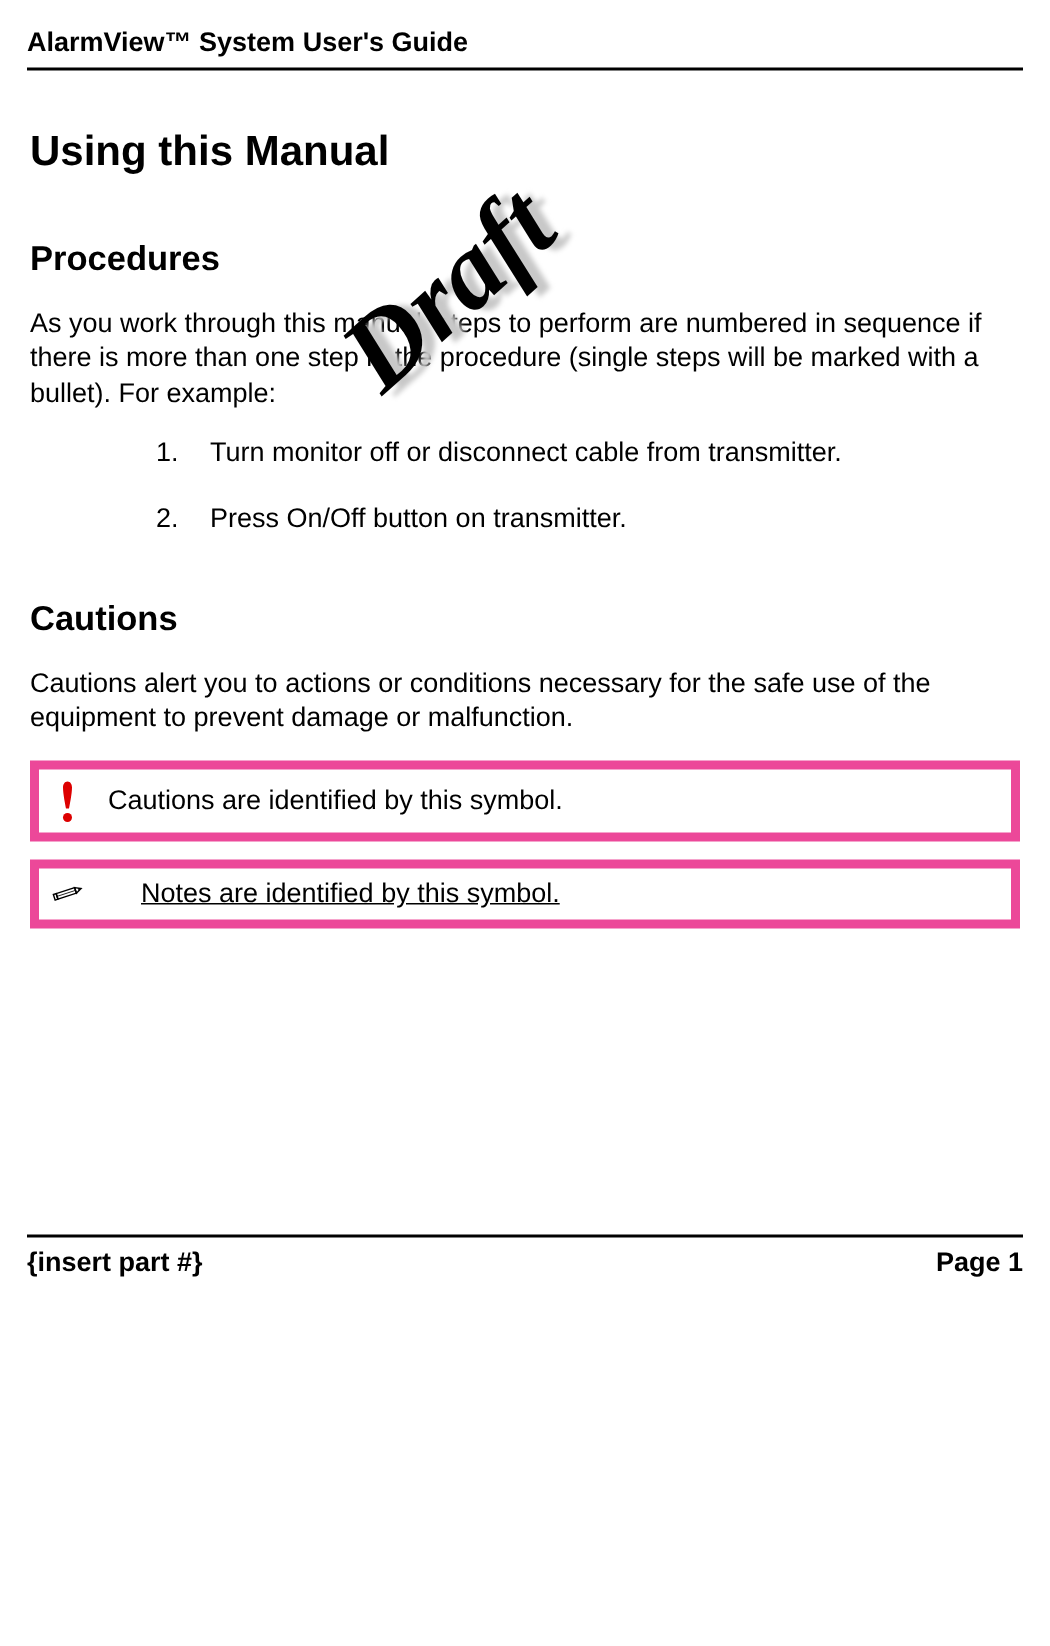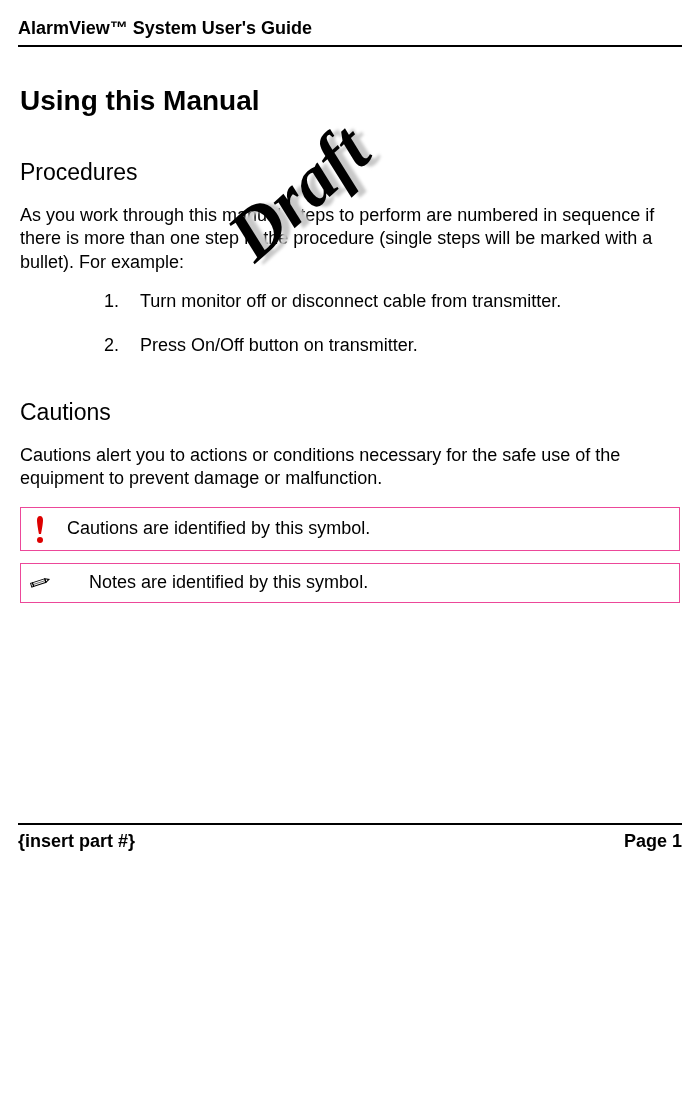--- a/index.html
+++ b/index.html
@@ -30,21 +30,21 @@
   .content {
     padding: 0 2px;
   }
   .h1 {
     font-size: 28px;
     font-weight: bold;
     margin: 38px 0 34px 0;
   }
   .h2 {
     font-size: 23px;
-    font-weight: normal;
+    font-weight: bold;
     margin: 42px 0 18px 0;
   }
   .para {
     font-size: 18px;
     line-height: 1.30;
     margin: 0 0 16px 0;
   }
   .ol {
     counter-reset: item;
     padding: 0;
@@ -60,40 +60,41 @@
   }
   .ol .li::before {
     counter-increment: item;
     content: counter(item) ".";
     display: inline-block;
     width: 26px;
     text-indent: 0;
     margin-right: 10px;
   }
   .callout-box {
-    border: 1px solid #ec4899;
+    border: 6px solid #ec4899;
     padding: 6px 8px;
     margin: 12px 0 6px 0;
     display: flex;
     align-items: center;
     gap: 16px;
     min-height: 40px;
   }
   .callout-box .icon {
     flex: 0 0 auto;
     display: inline-flex;
     align-items: center;
     justify-content: center;
     width: 22px;
   }
   .callout-box .text {
     font-size: 18px;
   }
   .callout-box.note .text {
     padding-left: 22px;
+    text-decoration: underline;
   }
   .footer {
     position: absolute;
     left: 18px;
     right: 18px;
     bottom: 18px;
   }
   .hr-bottom {
     border: none;
     border-top: 2.5px solid #000;

